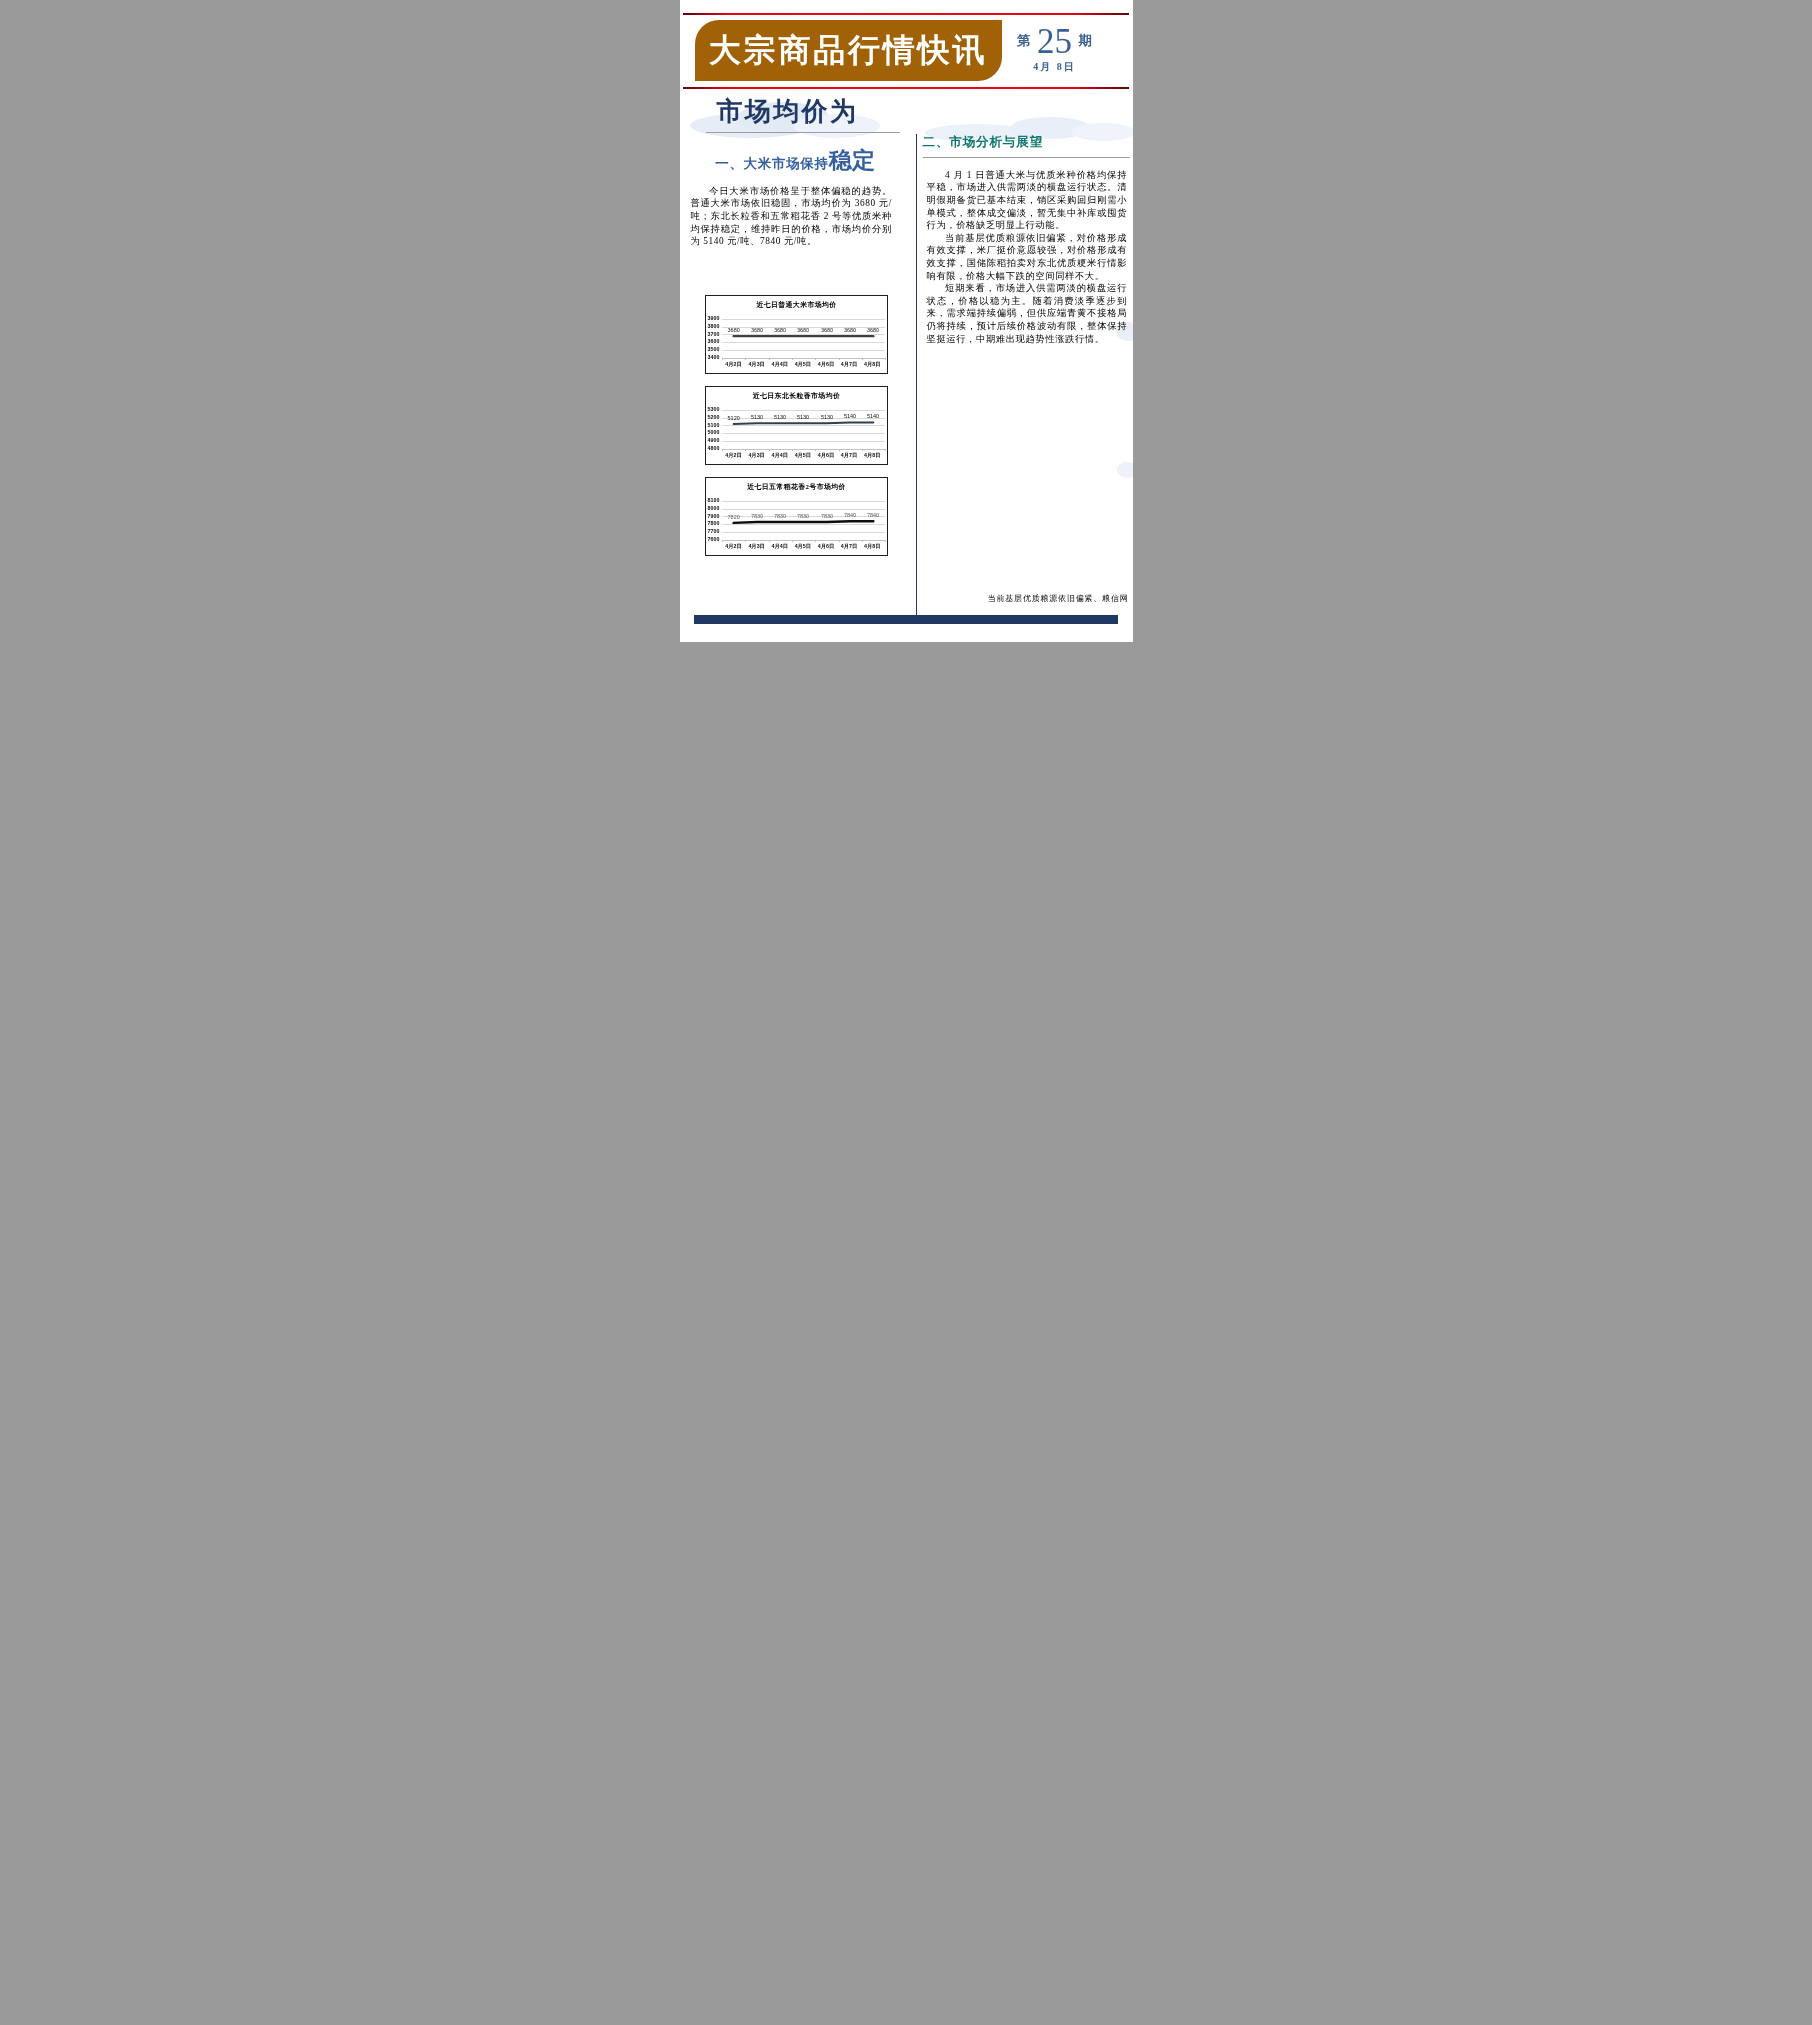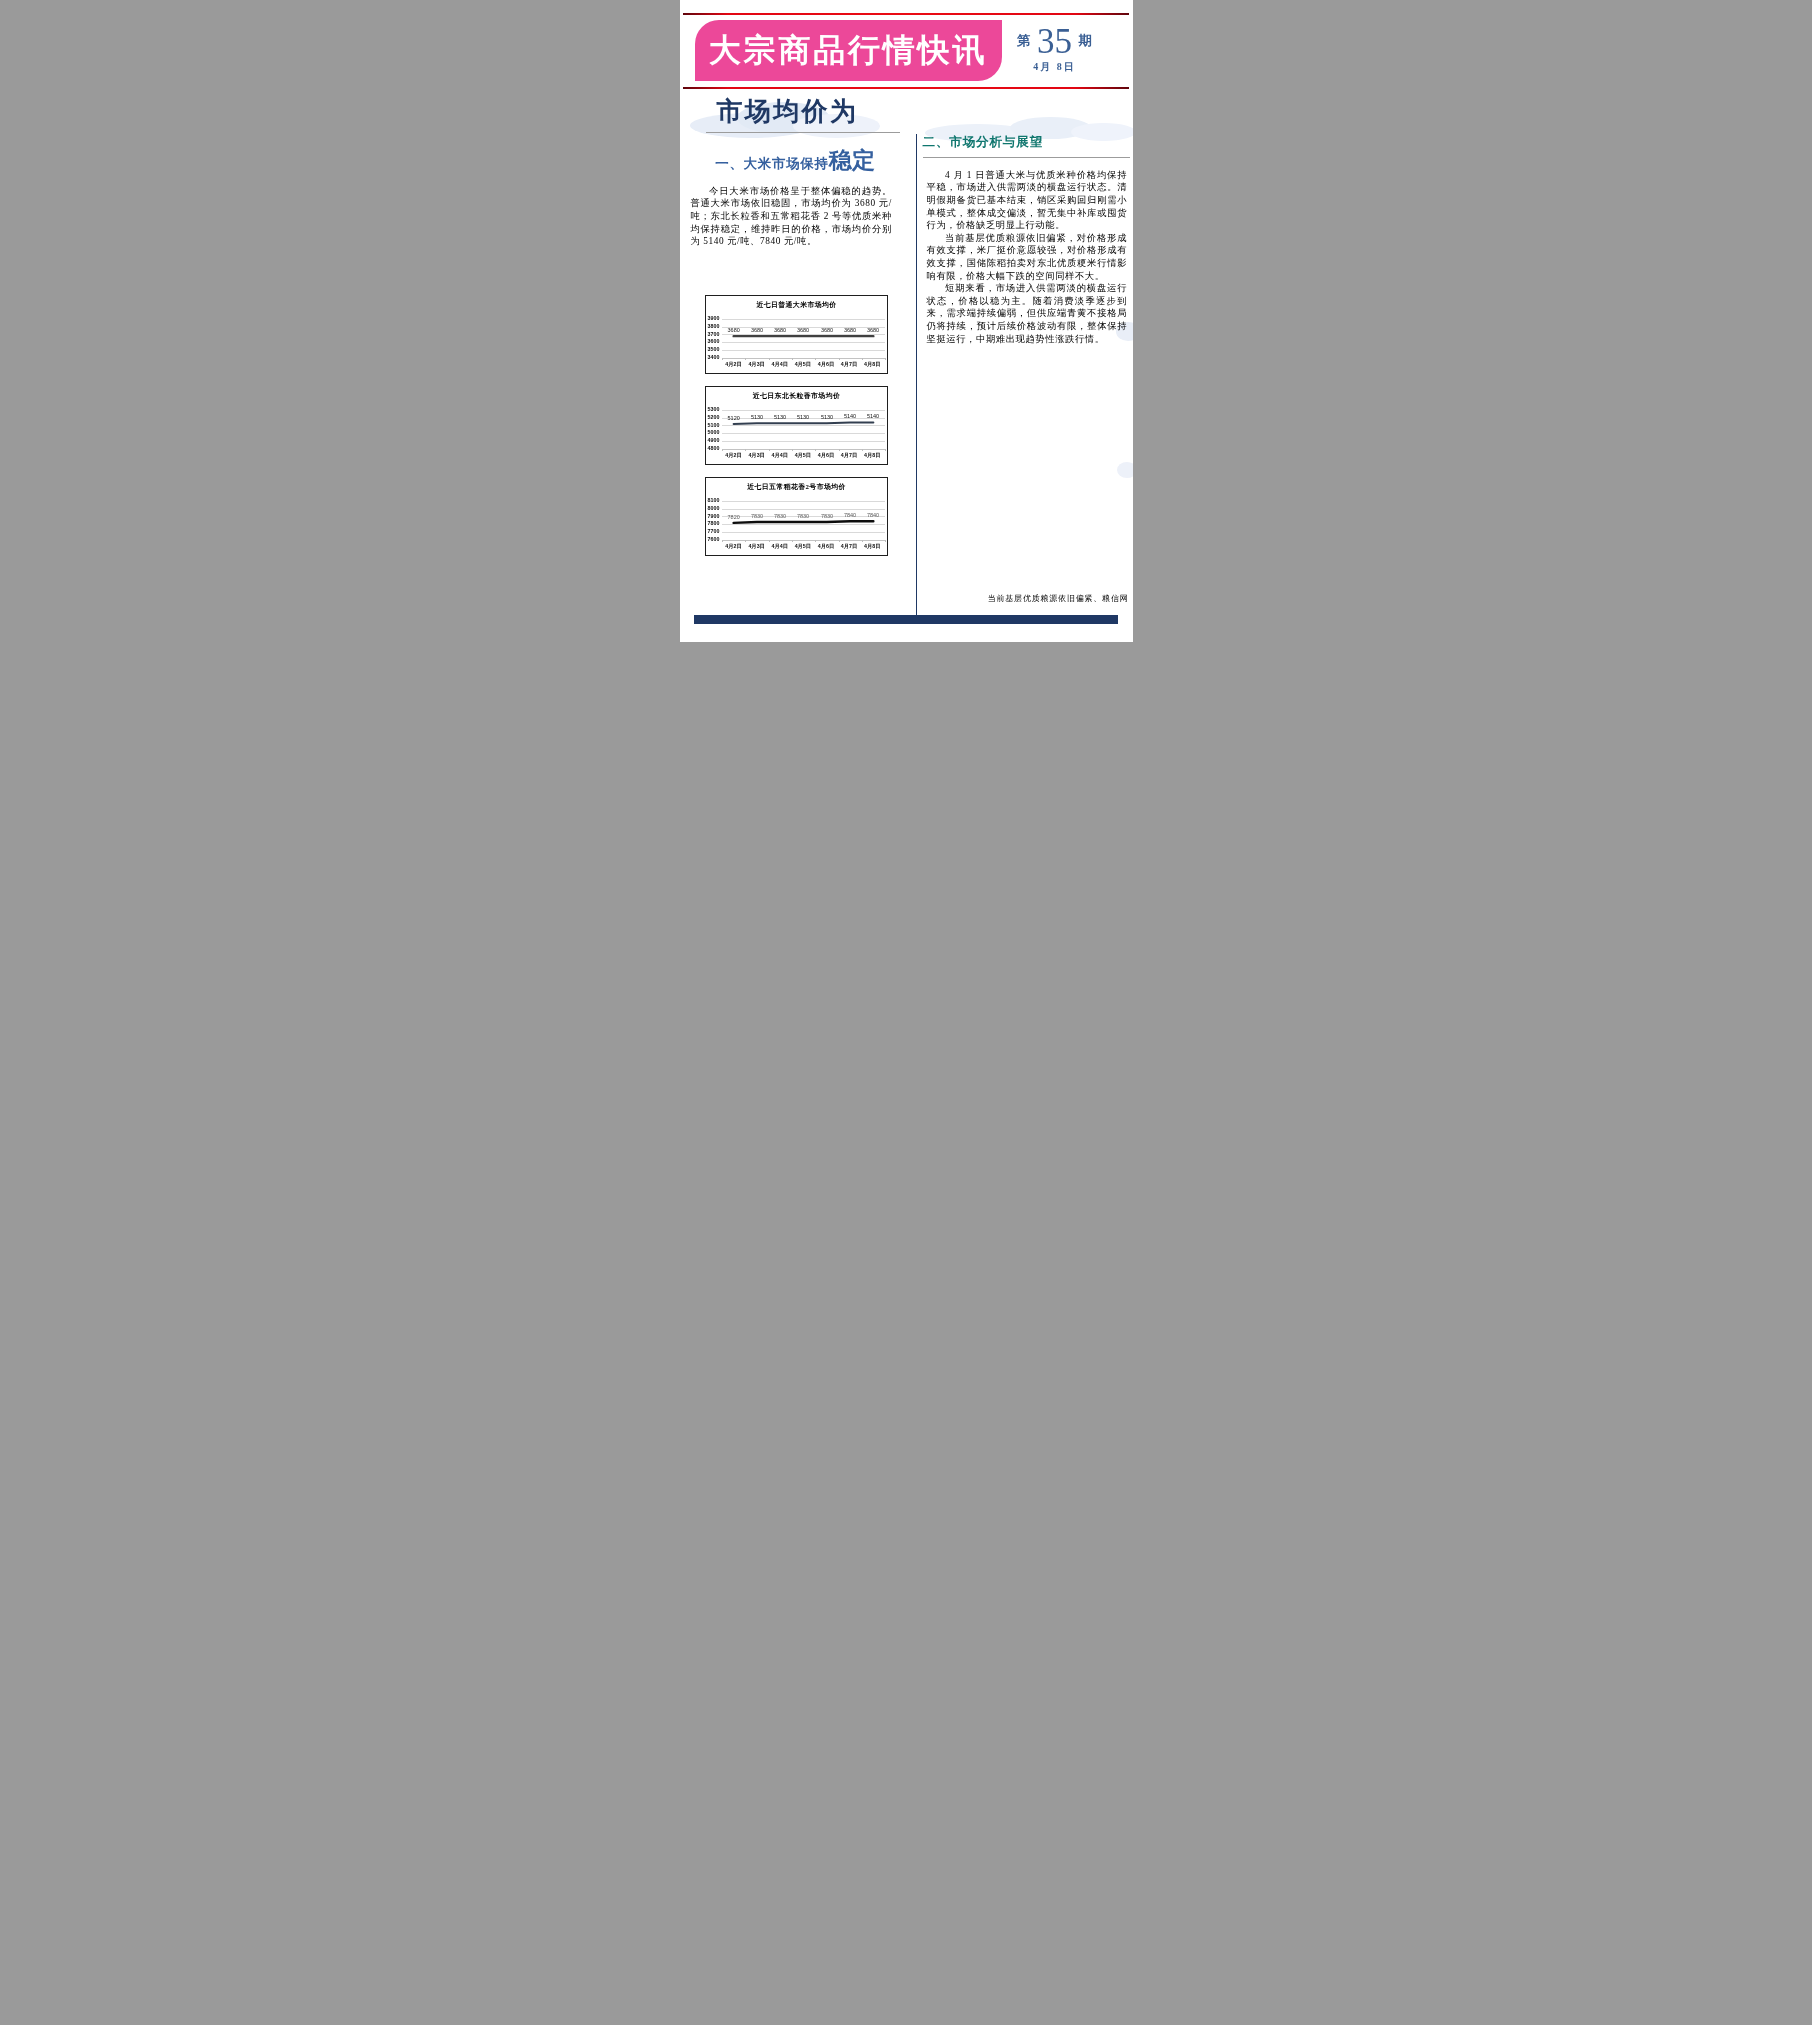--- a/index.html
+++ b/index.html
@@ -8,21 +8,21 @@
     background:#ffffff; overflow:hidden;
     font-family:"Liberation Serif","DejaVu Serif",serif;
   }
   
   .red-rule{position:absolute;left:3.2px;right:3.2px;height:1.6px;
     background:linear-gradient(90deg,#5f050c 0%,#e20613 10%,#ea0b14 50%,#e20613 88%,#5f050c 100%);}
   .rule-top{top:13.4px;}
   .rule-under{top:87px;}
   .banner{
     position:absolute;left:15px;top:20px;width:307px;height:61px;
-    background:#ec4899;border-radius:24px 0 24px 0;
+    background:#a16207;border-radius:24px 0 24px 0;
     display:flex;align-items:center;justify-content:center;z-index:2;
   }
   .banner-title{
     color:#ffffff;font-size:32px;font-weight:bold;letter-spacing:2.8px;
     font-family:"Liberation Serif","DejaVu Serif",serif;white-space:nowrap;
   }
   .issue-block{position:absolute;left:329px;top:23.5px;width:92px;text-align:center;color:#3a5f94;z-index:2;}
   .issue-line{display:flex;align-items:center;justify-content:center;gap:6.5px;}
   .issue-small{font-size:13.4px;font-weight:bold;}
   .issue-num{font-size:35px;line-height:1;font-weight:normal;}
@@ -96,21 +96,21 @@
     <div class="blob" style="left:0;top:0;width:20px;height:16px;background:#edf1f9;"></div>
   </div>
 
   <div class="red-rule rule-top"></div>
   <div class="banner">
     <span class="banner-title">大宗商品行情快讯</span>
   </div>
   <div class="issue-block">
     <div class="issue-line">
       <span class="issue-small">第</span>
-      <span class="issue-num">35</span>
+      <span class="issue-num">25</span>
       <span class="issue-small">期</span>
     </div>
     <div class="issue-date">4月 8日</div>
   </div>
   <div class="red-rule rule-under"></div>
 
   <section class="col-left">
     <h1 class="doc-title">市场均价为</h1>
     <div class="hr-gray-left"></div>
     <h2 class="sec1-heading">

